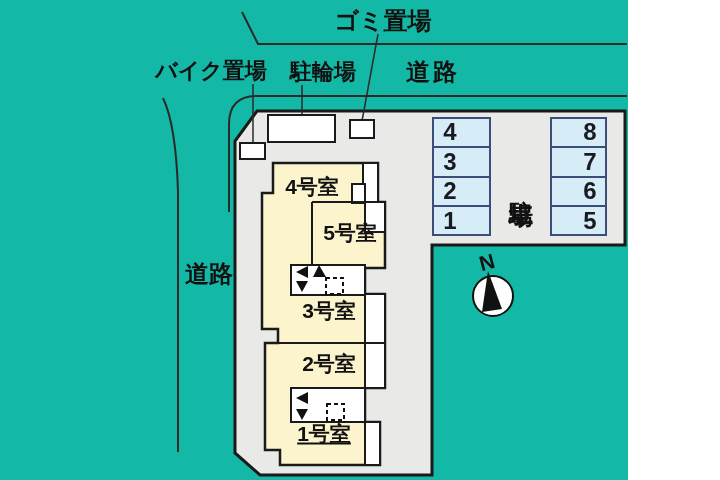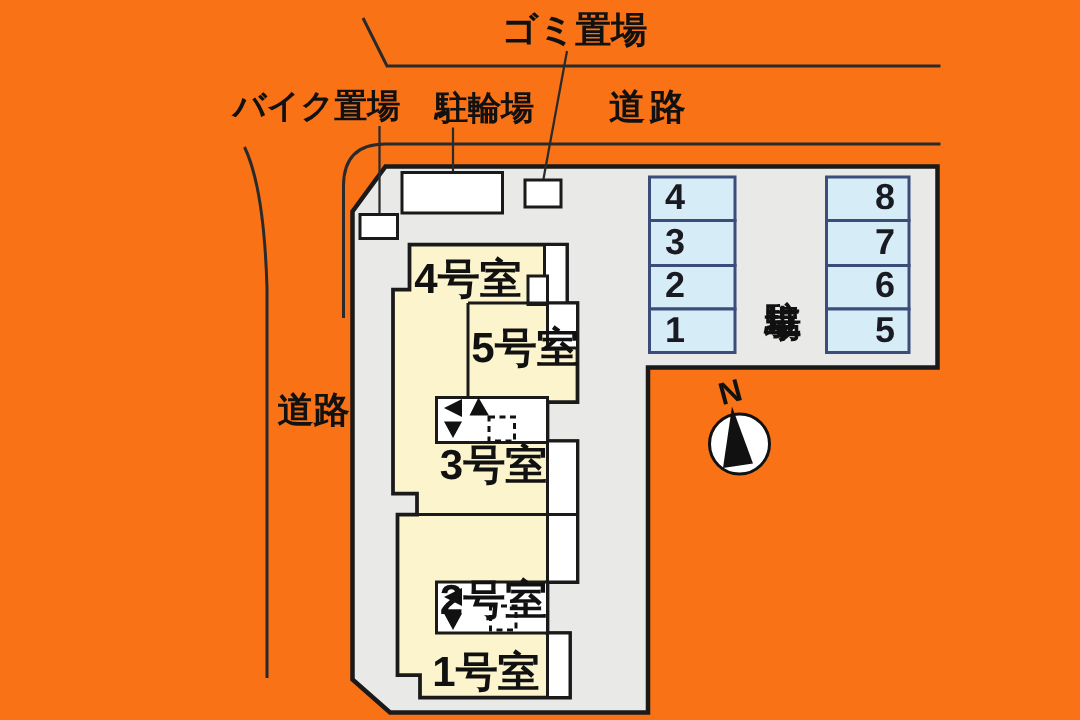--- a/index.html
+++ b/index.html
@@ -1,27 +1,27 @@
 <!DOCTYPE html>
 <html style="--site-fill: #e9e9e7; --building-fill: #fbf4cd; --parking-fill: #d6ecf7; --parking-border: #3c4d7a; --line: #1a1a1a;"><head>
 <meta charset="utf-8">
 <style>
   html,body{margin:0;padding:0;background:#fff;}
   #stage{
-    position:relative;width:720px;height:480px;background:#f97316;overflow:hidden;
+    position:relative;width:628px;height:480px;background:#14b8a6;overflow:hidden;
     font-family:"Liberation Sans","DejaVu Sans",sans-serif;
   }
   #stage svg{position:absolute;left:0;top:0;}
   .lbl{
     position:absolute;transform:translate(-50%,-50%);
     font-weight:bold;color:#111;white-space:nowrap;line-height:1;
   }
   .f24{font-size:24px;}
   .f22{font-size:22px;}
-  .f21{font-size:28px;}
+  .f21{font-size:21px;}
   .vert{writing-mode:vertical-rl;text-orientation:upright;letter-spacing:2px;}
   .pnum{font-size:24px;font-weight:bold;color:#1a1a22;}
   .north{transform:translate(-50%,-50%) rotate(-15deg);font-size:21px;}
   
   .site      {fill:var(--site-fill,#e9e9e7);stroke:var(--line,#1a1a1a);stroke-width:3;}
   .bldg      {fill:var(--building-fill,#fbf4cd);stroke:var(--line,#1a1a1a);stroke-width:2.5;}
   .wbox      {fill:#ffffff;stroke:var(--line,#1a1a1a);stroke-width:2;}
   .pcell     {fill:var(--parking-fill,#d6ecf7);stroke:var(--parking-border,#3c4d7a);stroke-width:2;}
   .roadline  {fill:none;stroke:#2a2a2a;stroke-width:2;}
   .leader    {fill:none;stroke:#2a2a2a;stroke-width:1.5;}
@@ -95,22 +95,22 @@
   <div class="lbl f22" style="left:323px;top:72px;">駐輪場</div>
   <div class="lbl f22" style="left:211px;top:71px;">バイク置場</div>
   <div class="lbl f24" style="left:433px;top:72px;letter-spacing:3px;">道路</div>
   <div class="lbl f24" style="left:209px;top:274px;">道路</div>
   <div class="lbl f24 vert" style="left:521px;top:184px;">駐車場</div>
   <div class="lbl north" style="left:487px;top:262px;">N</div>
 
   <div class="lbl f21" style="left:312px;top:186px;">4号室</div>
   <div class="lbl f21" style="left:350px;top:232px;">5号室</div>
   <div class="lbl f21" style="left:329px;top:310px;">3号室</div>
-  <div class="lbl f21" style="left:329px;top:363px;margin-top:37px;">2号室</div>
-  <div class="lbl f21" style="left:324px;top:448px;">1号室</div>
+  <div class="lbl f21" style="left:329px;top:363px;">2号室</div>
+  <div class="lbl f21" style="left:324px;top:433px;text-decoration:underline;">1号室</div>
 
   <div class="lbl pnum" style="left:450px;top:132px;">4</div>
   <div class="lbl pnum" style="left:450px;top:162px;">3</div>
   <div class="lbl pnum" style="left:450px;top:191px;">2</div>
   <div class="lbl pnum" style="left:450px;top:221px;">1</div>
 
   <div class="lbl pnum" style="left:590px;top:132px;">8</div>
   <div class="lbl pnum" style="left:590px;top:162px;">7</div>
   <div class="lbl pnum" style="left:590px;top:191px;">6</div>
   <div class="lbl pnum" style="left:590px;top:221px;">5</div>

